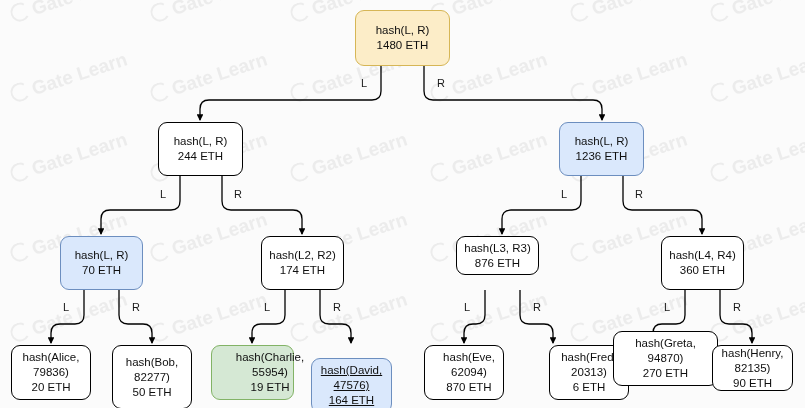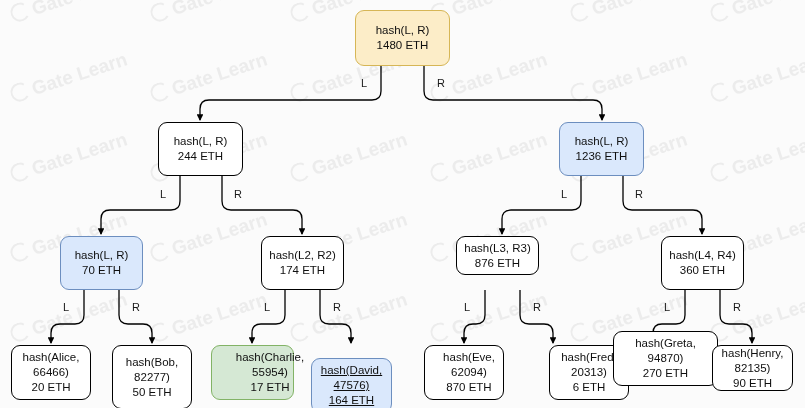--- a/index.html
+++ b/index.html
@@ -206,32 +206,32 @@
       <div class="node" style="left: 456px; top: 236px; width: 83px; height: 39px;">
         <span class="ln">hash(L3, R3)</span>
         <span class="ln">876 ETH</span>
       </div>
       <div class="node" style="left: 661px; top: 236px; width: 83px; height: 54px;">
         <span class="ln">hash(L4, R4)</span>
         <span class="ln">360 ETH</span>
       </div>
       <div class="node" style="left: 11px; top: 345px; width: 80px; height: 55px;">
         <span class="ln">hash(Alice,</span>
-        <span class="ln">66466)</span>
+        <span class="ln">79836)</span>
         <span class="ln">20 ETH</span>
       </div>
       <div class="node" style="left: 112px; top: 345px; width: 80px; height: 64px;">
         <span class="ln">hash(Bob,</span>
         <span class="ln">82277)</span>
         <span class="ln">50 ETH</span>
       </div>
       <div class="node green" style="left: 211px; top: 345px; width: 83px; height: 55px; padding-left: 35px;">
         <span class="ln">hash(Charlie,</span>
         <span class="ln">55954)</span>
-        <span class="ln">17 ETH</span>
+        <span class="ln">19 ETH</span>
       </div>
       <div class="node blue" style="left: 311px; top: 358px; width: 81px; height: 55px; text-decoration: underline;">
         <span class="ln">hash(David,</span>
         <span class="ln">47576)</span>
         <span class="ln">164 ETH</span>
       </div>
       <div class="node" style="left: 424px; top: 345px; width: 80px; height: 55px; padding-left: 10px;">
         <span class="ln">hash(Eve,</span>
         <span class="ln">62094)</span>
         <span class="ln">870 ETH</span>

